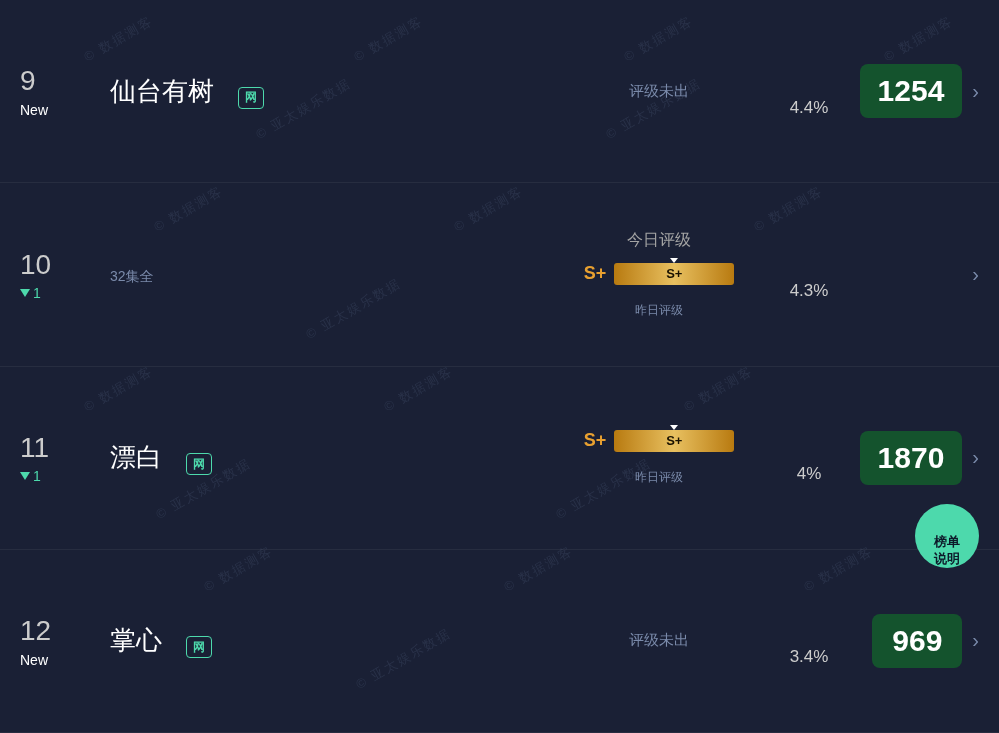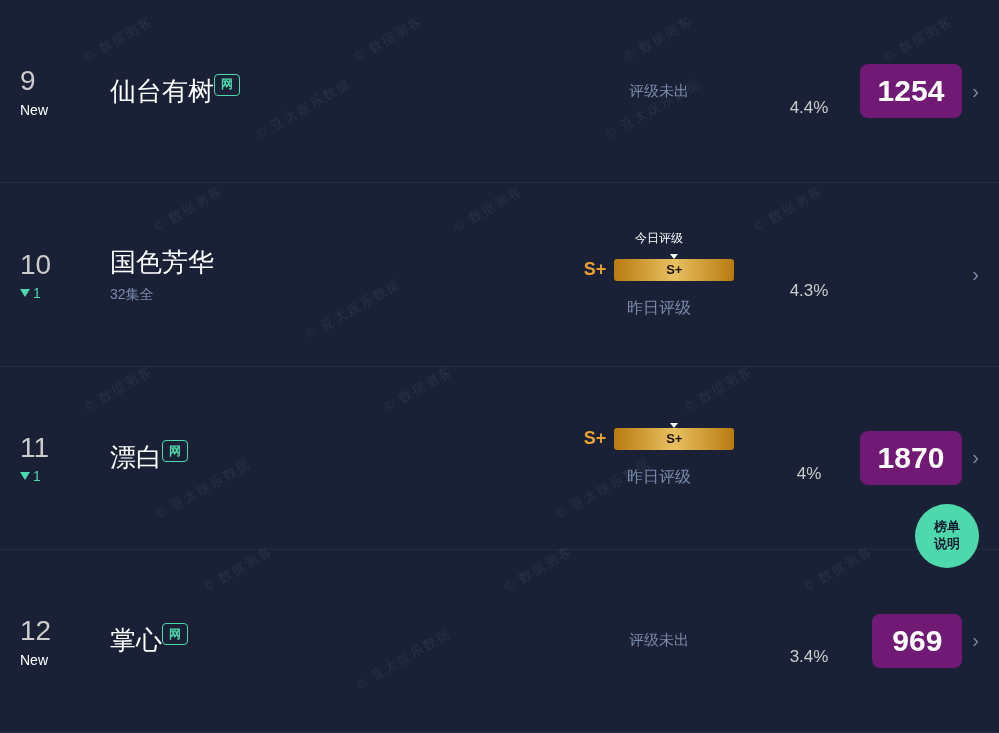--- a/index.html
+++ b/index.html
@@ -87,22 +87,22 @@
       margin-right: 3px;
     }
 
     .title-section {
       flex: 1;
       padding-left: 10px;
     }
 
     .title-row {
       display: flex;
-      align-items: flex-start;
-      gap: 0;
+      align-items: flex-end;
+      gap: 24px;
     }
 
     .title-text {
       font-size: 26px;
       font-weight: 500;
       color: #ffffff;
     }
 
     .platform-badge {
       display: inline-flex;
@@ -130,27 +130,27 @@
       align-items: center;
       flex-shrink: 0;
     }
 
     .rating-no-data {
       font-size: 15px;
       color: #7a8aaa;
     }
 
     .rating-label-top {
+      font-size: 16px;
+      color: #a3a3a3;
+      margin-bottom: 12px;
+    }
+
+    .rating-label-bottom {
       font-size: 12px;
-      color: #ffffff;
-      margin-bottom: 12px;
-    }
-
-    .rating-label-bottom {
-      font-size: 16px;
       color: #7a8aaa;
       margin-top: 17px;
     }
 
     .rating-bar-container {
       display: flex;
       align-items: center;
       gap: 8px;
     }
 
@@ -202,21 +202,21 @@
     .score-section {
       width: 130px;
       display: flex;
       align-items: center;
       justify-content: flex-end;
       gap: 10px;
       flex-shrink: 0;
     }
 
     .score-badge {
-      background: #701a75;
+      background: #14532d;
       border-radius: 8px;
       padding: 10px 18px;
       font-size: 30px;
       font-weight: 700;
       color: #ffffff;
       min-width: 90px;
       text-align: center;
     }
 
     .chevron-right {
@@ -227,21 +227,21 @@
     .fab-button {
       position: absolute;
       bottom: 165px;
       right: 20px;
       width: 64px;
       height: 64px;
       background: #4dd9ac;
       border-radius: 50%;
       display: flex;
       align-items: center;
-      justify-content: center;
+      justify-content: flex-end;
       flex-direction: column;
       z-index: 20;
       cursor: pointer;
     }
 
     .fab-text {
       font-size: 13px;
       color: #0d1a2a;
       font-weight: 600;
       line-height: 1.3;
@@ -298,23 +298,20 @@
 
   <div class="list-item">
     <div class="rank-section">
       <span class="rank-number">10</span>
       <span class="rank-change down">
         <span class="arrow-down"></span>
         <span>1</span>
       </span>
     </div>
     <div class="title-section">
-      <div class="title-row">
-        <span class="title-text">国色芳华</span>
-      </div>
       <div class="subtitle-text">32集全</div>
     </div>
     <div class="rating-section">
       <span class="rating-label-top">今日评级</span>
       <div class="rating-bar-container">
         <span class="rating-grade">S+</span>
         <div class="rating-bar">
           <span class="rating-bar-label">S+</span>
         </div>
       </div>

